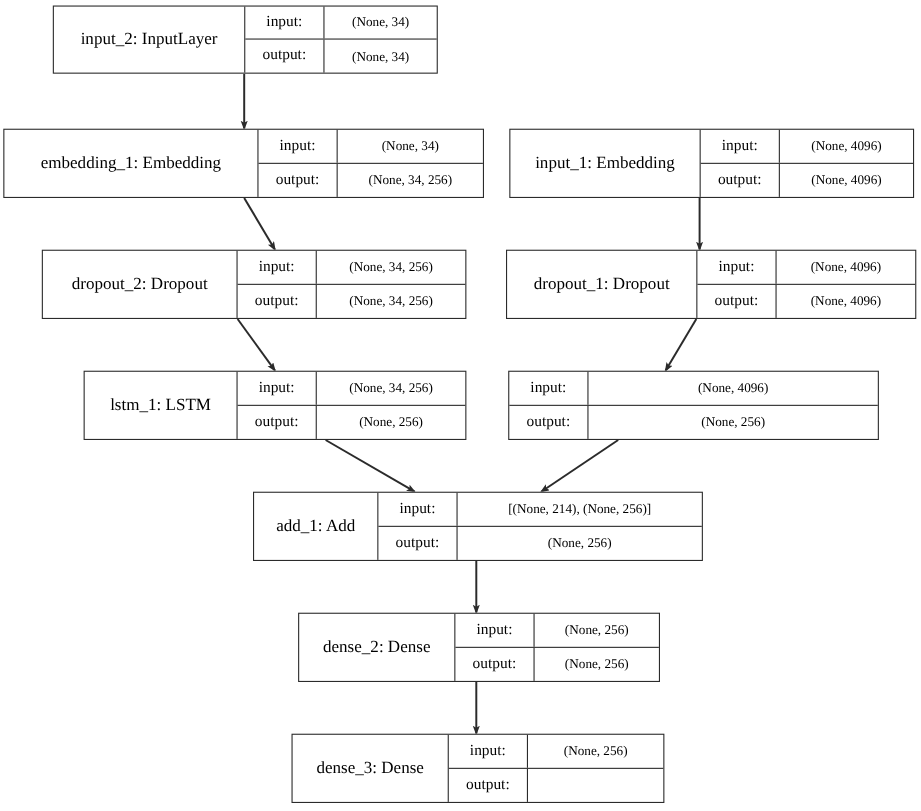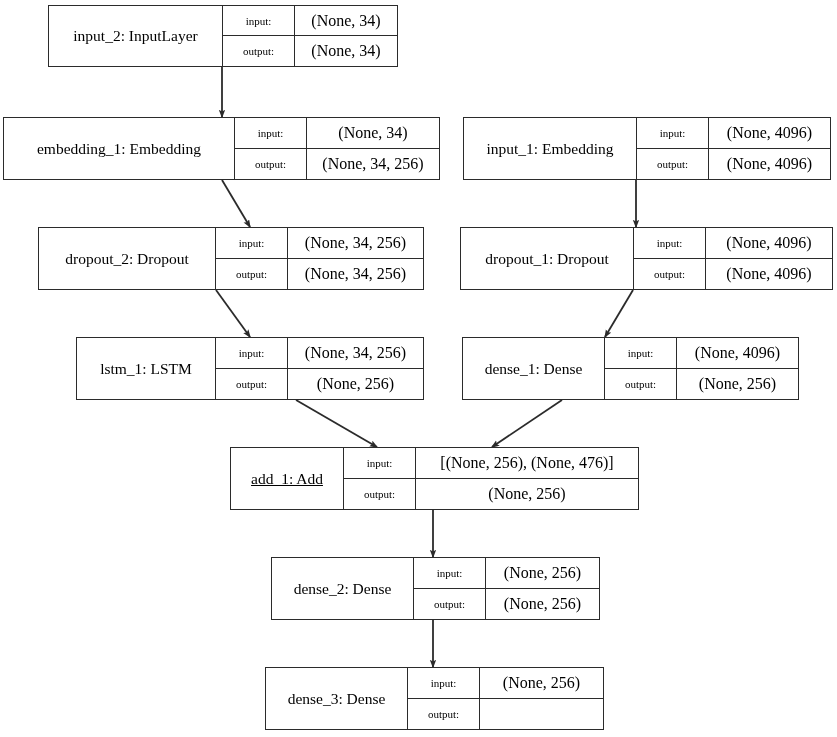--- a/index.html
+++ b/index.html
@@ -48,31 +48,31 @@
   }
   .io-row.first {
     border-bottom: 1.6px solid #2b2b2b;
   }
   .io-key {
     display: flex;
     align-items: center;
     justify-content: center;
     box-sizing: border-box;
     border-right: 1.6px solid #2b2b2b;
-    font-size: 11px;
+    font-size: 14px;
     color: #000000;
     white-space: nowrap;
   }
   .io-val {
     display: flex;
     align-items: center;
     justify-content: center;
     flex: 1 1 auto;
     box-sizing: border-box;
-    font-size: 16px;
+    font-size: 12px;
     color: #000000;
     white-space: nowrap;
     padding: 0 6px;
   }
   .edge-layer {
     position: absolute;
     left: 0;
     top: 0;
     width: 837px;
     height: 737px;
@@ -173,38 +173,37 @@
             <div class="io-key" style="width: 72px;">input:</div>
             <div class="io-val">(None, 34, 256)</div>
           </div>
           <div class="io-row ">
             <div class="io-key" style="width: 72px;">output:</div>
             <div class="io-val">(None, 256)</div>
           </div>
         </div>
       </div>
       <div class="node" style="left: 462px; top: 337px; width: 337px; height: 63px;">
-        <div class="node-name" style="width: 142px;">dense_1: Dense</div>
         <div class="node-io">
           <div class="io-row first">
             <div class="io-key" style="width: 72px;">input:</div>
             <div class="io-val">(None, 4096)</div>
           </div>
           <div class="io-row ">
             <div class="io-key" style="width: 72px;">output:</div>
             <div class="io-val">(None, 256)</div>
           </div>
         </div>
       </div>
       <div class="node" style="left: 230px; top: 447px; width: 409px; height: 63px;">
-        <div class="node-name" style="width: 113px; text-decoration: underline;">add_1: Add</div>
-        <div class="node-io">
-          <div class="io-row first">
-            <div class="io-key" style="width: 72px;">input:</div>
-            <div class="io-val">[(None, 256), (None, 476)]</div>
+        <div class="node-name" style="width: 113px;">add_1: Add</div>
+        <div class="node-io">
+          <div class="io-row first">
+            <div class="io-key" style="width: 72px;">input:</div>
+            <div class="io-val">[(None, 214), (None, 256)]</div>
           </div>
           <div class="io-row ">
             <div class="io-key" style="width: 72px;">output:</div>
             <div class="io-val">(None, 256)</div>
           </div>
         </div>
       </div>
       <div class="node" style="left: 271px; top: 557px; width: 329px; height: 63px;">
         <div class="node-name" style="width: 142px; text-align: right;">dense_2: Dense</div>
         <div class="node-io">

